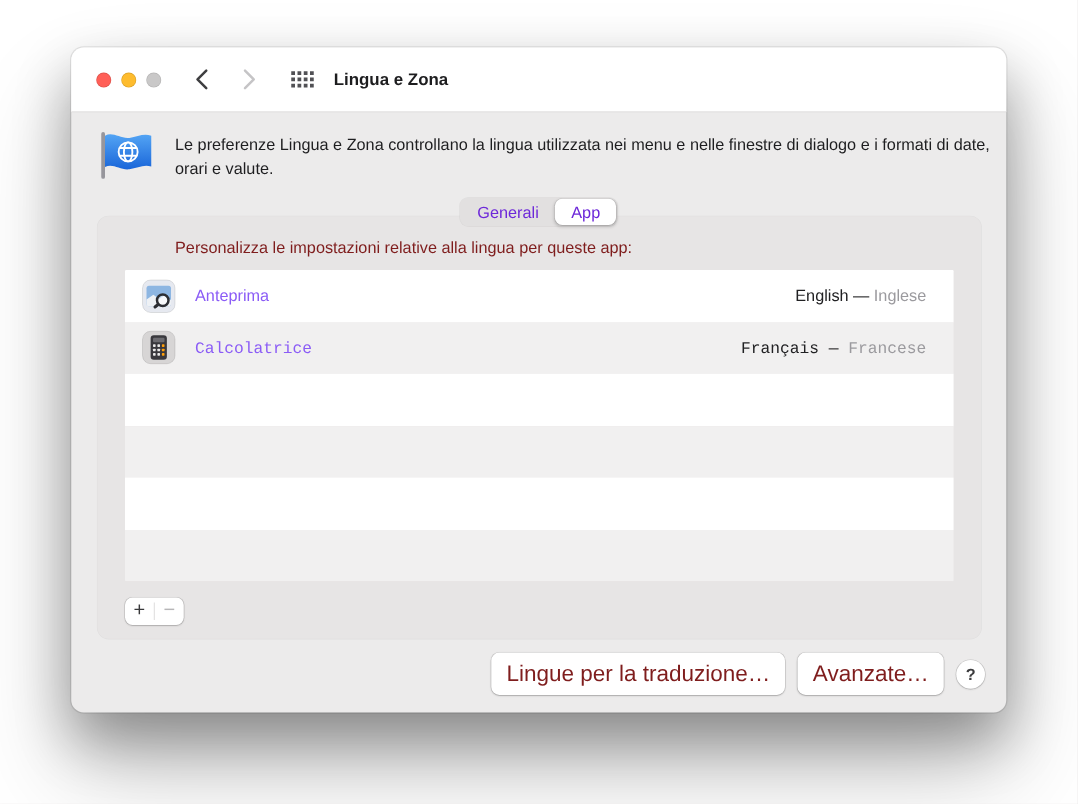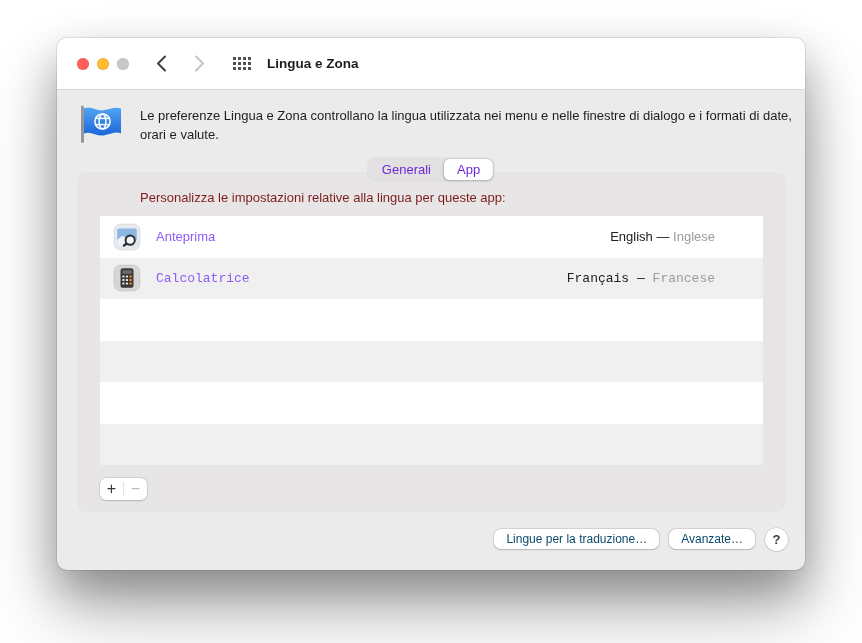--- a/index.html
+++ b/index.html
@@ -73,42 +73,42 @@
   .caption{position:absolute;left:22px;top:17px;font-size:13px;color:#7f1d1d;margin-left:40px;}
   .apptable{
     position:absolute;left:22px;top:43px;width:663px;height:249px;
     border-radius:1px;overflow:hidden;
   }
   .trow{height:41.5px;display:flex;align-items:center;box-sizing:border-box;}
   .trow.even{background:#ffffff;}
   .trow.odd{background:#f1f0f0;font-family:Liberation Mono, monospace;}
   .appicon{flex:none;width:28px;height:28px;margin-left:13px;}
   .appname{margin-left:15px;font-size:13px;color:#8b5cf6;}
-  .lang{margin-left:auto;padding-right:48px;font-size:13px;color:#212123;}
+  .lang{margin-left:auto;padding-right:22px;font-size:13px;color:#212123;}
   .lang .secondary{color:#9b9a9e;}
   
   .plusminus{
     position:absolute;left:22px;bottom:11px;height:22px;display:flex;align-items:center;
     background:#ffffff;border-radius:6px;
     box-shadow:0 0 0 0.5px rgba(0,0,0,0.15), 0 0.5px 1.5px rgba(0,0,0,0.15);
   }
   .pmbtn{
     width:23px;height:22px;display:flex;align-items:center;justify-content:center;
     font-size:16px;line-height:1;color:#39393b;
   }
   .pmbtn.disabled{color:#b7b6b8;}
   .pmsep{width:1px;height:14px;background:#e4e3e3;}
   
   .footer{
     position:absolute;left:0;right:0;top:489px;height:24px;
     display:flex;align-items:center;justify-content:flex-end;gap:10px;padding-right:17px;
   }
   .btn{
-    height:20px;display:flex;align-items:center;padding:0 12px;
-    background:#ffffff;border-radius:6.5px;font-size:12px;color:#0c4a6e;white-space:nowrap;
+    height:34px;display:flex;align-items:center;padding:0 12px;
+    background:#ffffff;border-radius:6.5px;font-size:18px;color:#7f1d1d;white-space:nowrap;
     box-shadow:0 0 0 0.5px rgba(0,0,0,0.15), 0 0.5px 1.5px rgba(0,0,0,0.18);
   }
   .helpbtn{
     width:23px;height:23px;border-radius:50%;background:#ffffff;
     display:flex;align-items:center;justify-content:center;
     font-size:13px;font-weight:700;color:#3c3c3e;
     box-shadow:0 0 0 0.5px rgba(0,0,0,0.15), 0 0.5px 1.5px rgba(0,0,0,0.18);
   }
 </style>
 </head>

